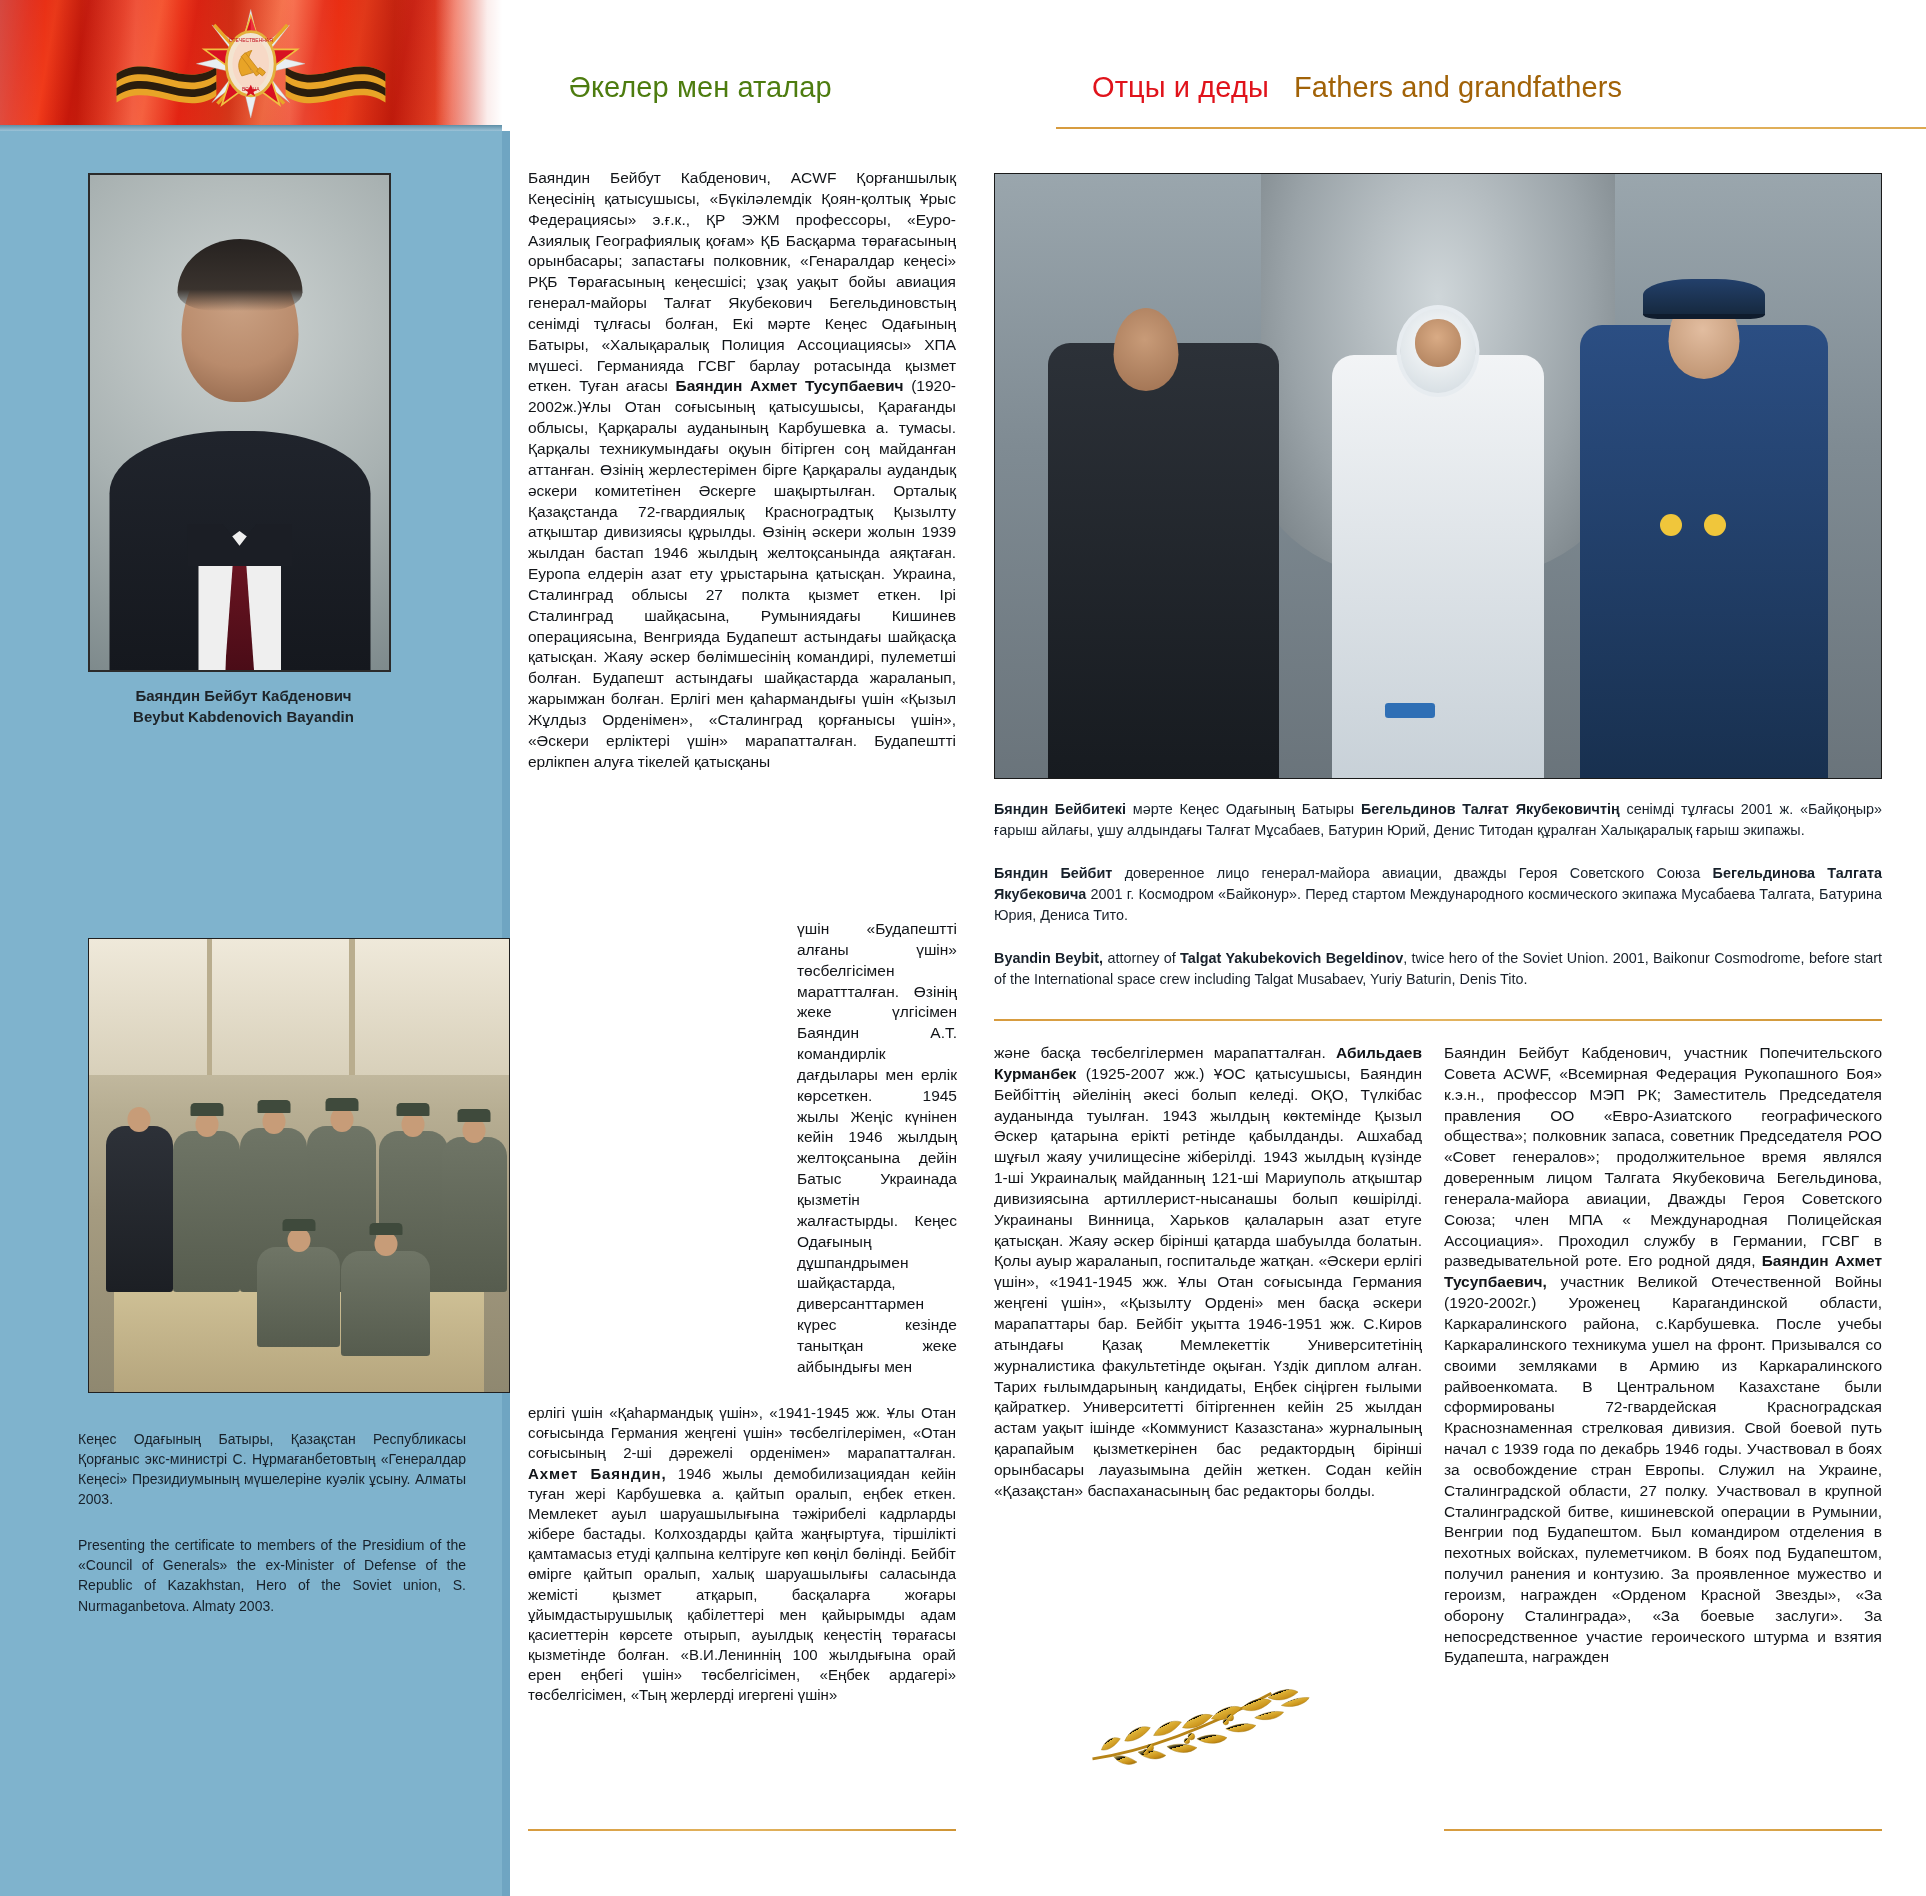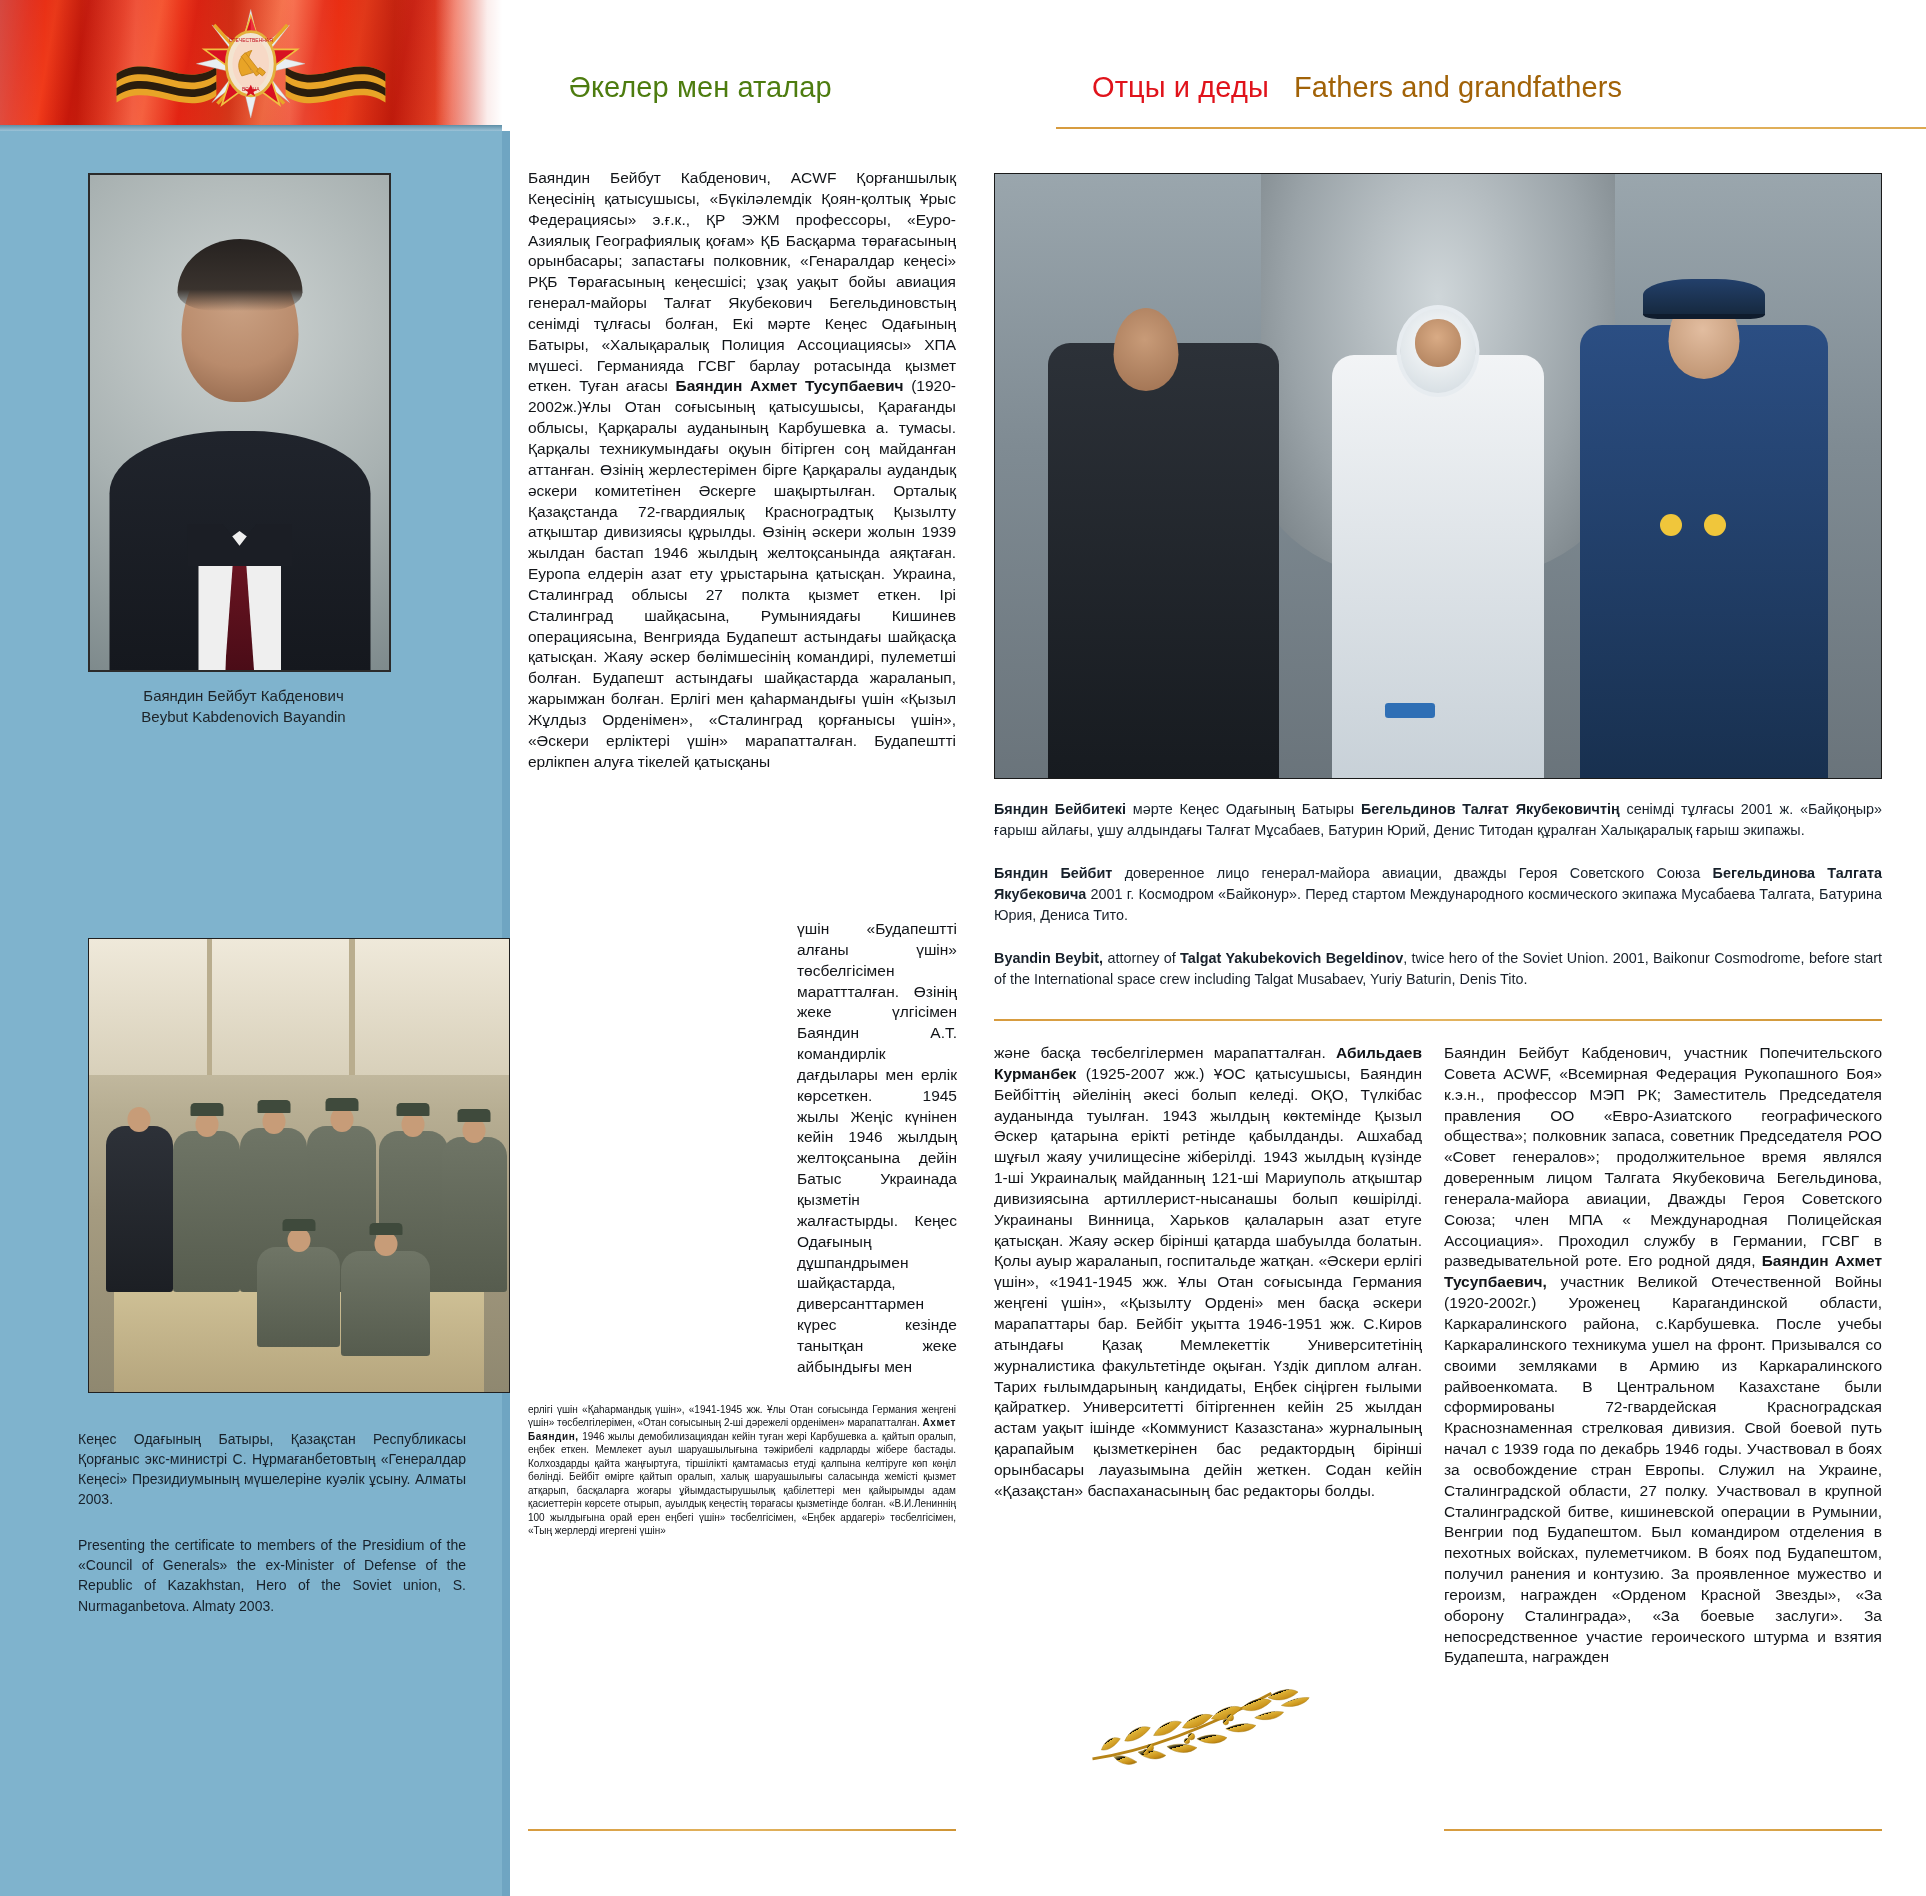--- a/index.html
+++ b/index.html
@@ -120,21 +120,21 @@
   .p-collar {
     position:absolute; left:50%; bottom:104px; width:105px; height:42px;
     transform:translateX(-50%);
     background:#1b1e25;
     clip-path: polygon(0 0, 34% 0, 50% 52%, 66% 0, 100% 0, 100% 100%, 0 100%);
   }
   .portrait-caption {
     position:absolute; left:55px; top:685px; width:377px;
     text-align:center; color:#1d2328; line-height:1.40;
   }
-  .portrait-caption div { font-size:15px; font-weight:400; }
+  .portrait-caption div { font-size:15px; font-weight:700; }
 
   .photo2-frame {
     position:absolute; left:88px; top:938px; width:422px; height:455px;
     border:1.7px solid #202020; overflow:hidden;
     background:#b8ae95;
   }
   .photo2-img {
     position:absolute; inset:0;
     background:
       linear-gradient(180deg,#ded7c4 0%, #cfc6ad 18%, #b7ae93 38%, #a59b80 60%, #8f8870 100%);
@@ -178,21 +178,21 @@
     font-size:15.5px; line-height:1.345; color:#111418; text-align:justify;
   }
   .col1 b { font-weight:700; }
 
   .col1-narrow {
     position:absolute; left:797px; top:919px; width:160px;
     font-size:15.5px; line-height:1.345; color:#111418; text-align:justify;
   }
   .col1-bottom {
     position:absolute; left:528px; top:1403px; width:428px;
-    font-size:10px; line-height:1.345; color:#111418; text-align:justify;
+    font-size:15px; line-height:1.345; color:#111418; text-align:justify;
   }
 
   
   .photo3-frame {
     position:absolute; left:994px; top:173px; width:888px; height:606px;
     border:1.7px solid #1a1a1a; overflow:hidden;
     background:#7e8b93;
   }
   .photo3-img { position:absolute; inset:0;
     background:linear-gradient(180deg,#9aa6ad 0%, #7f8b93 45%, #6a747b 100%); }

